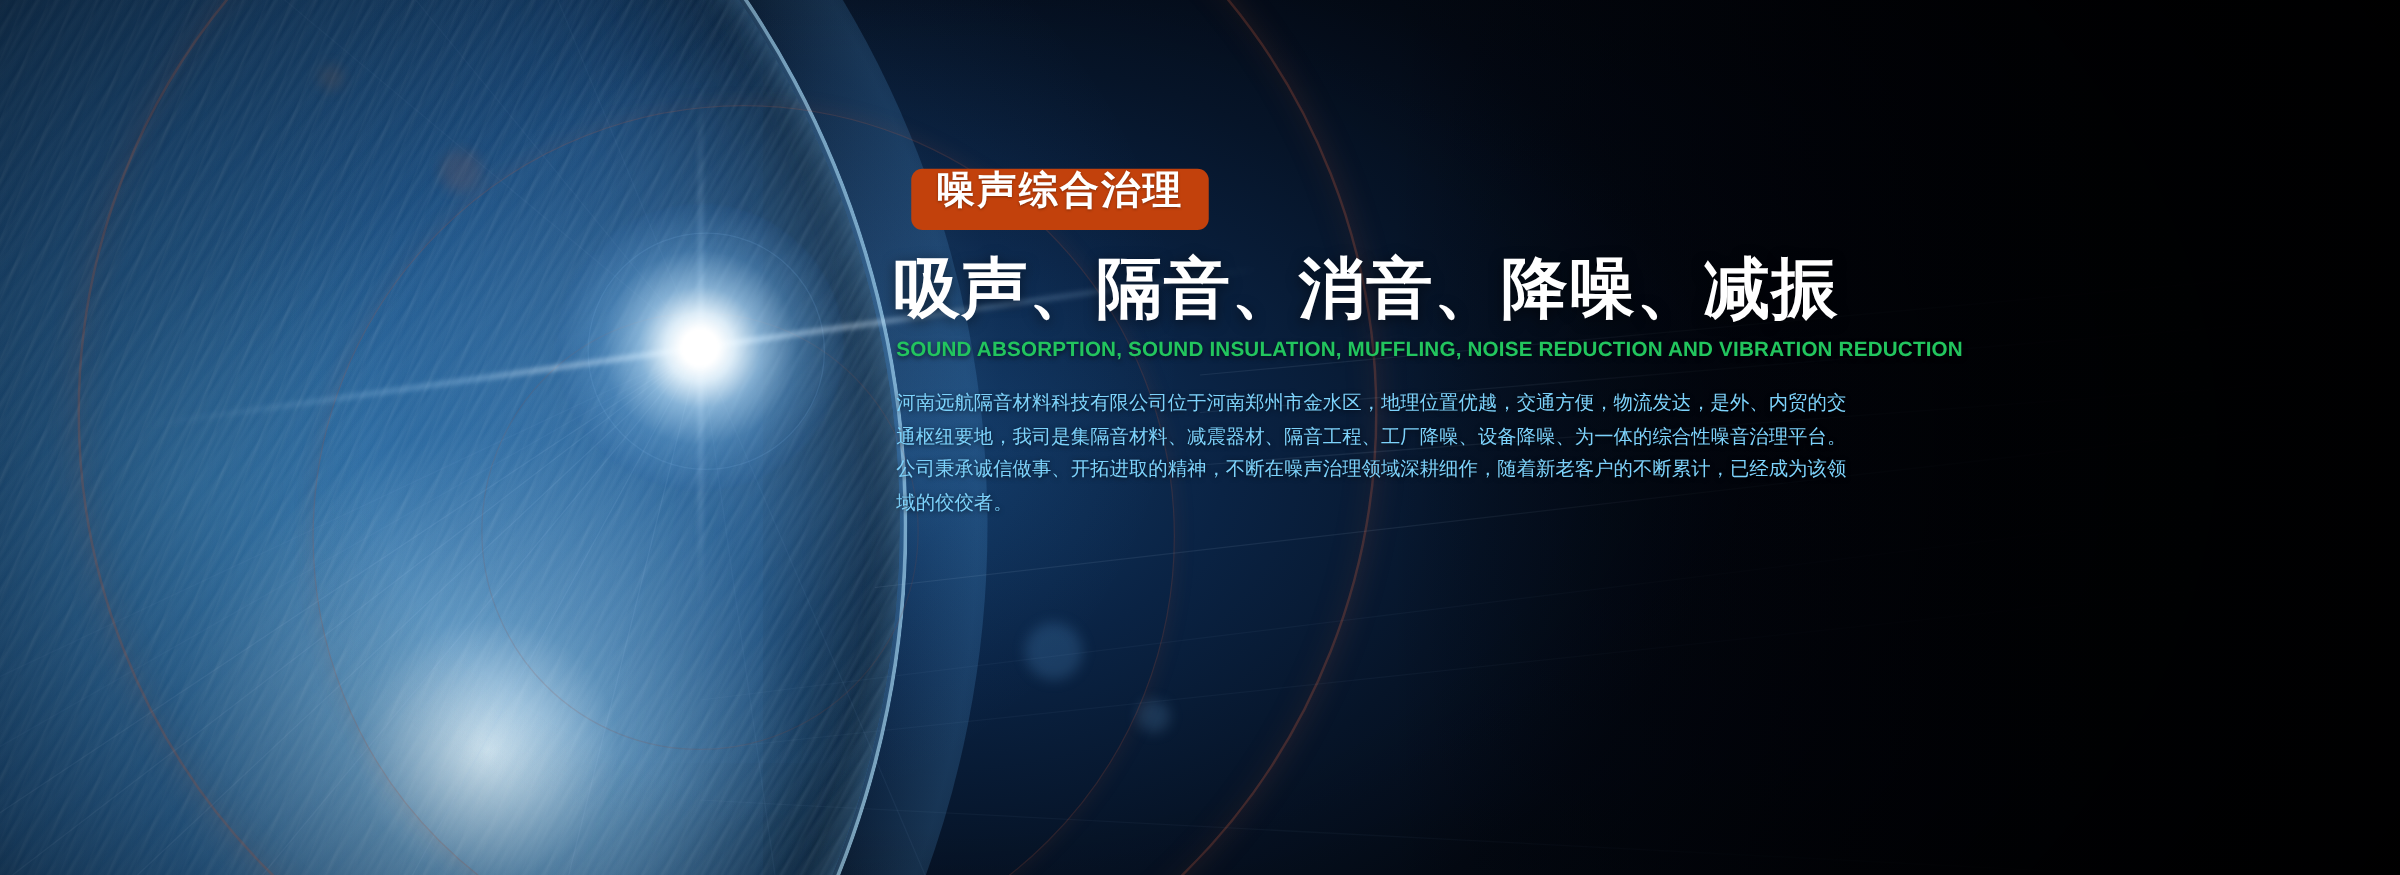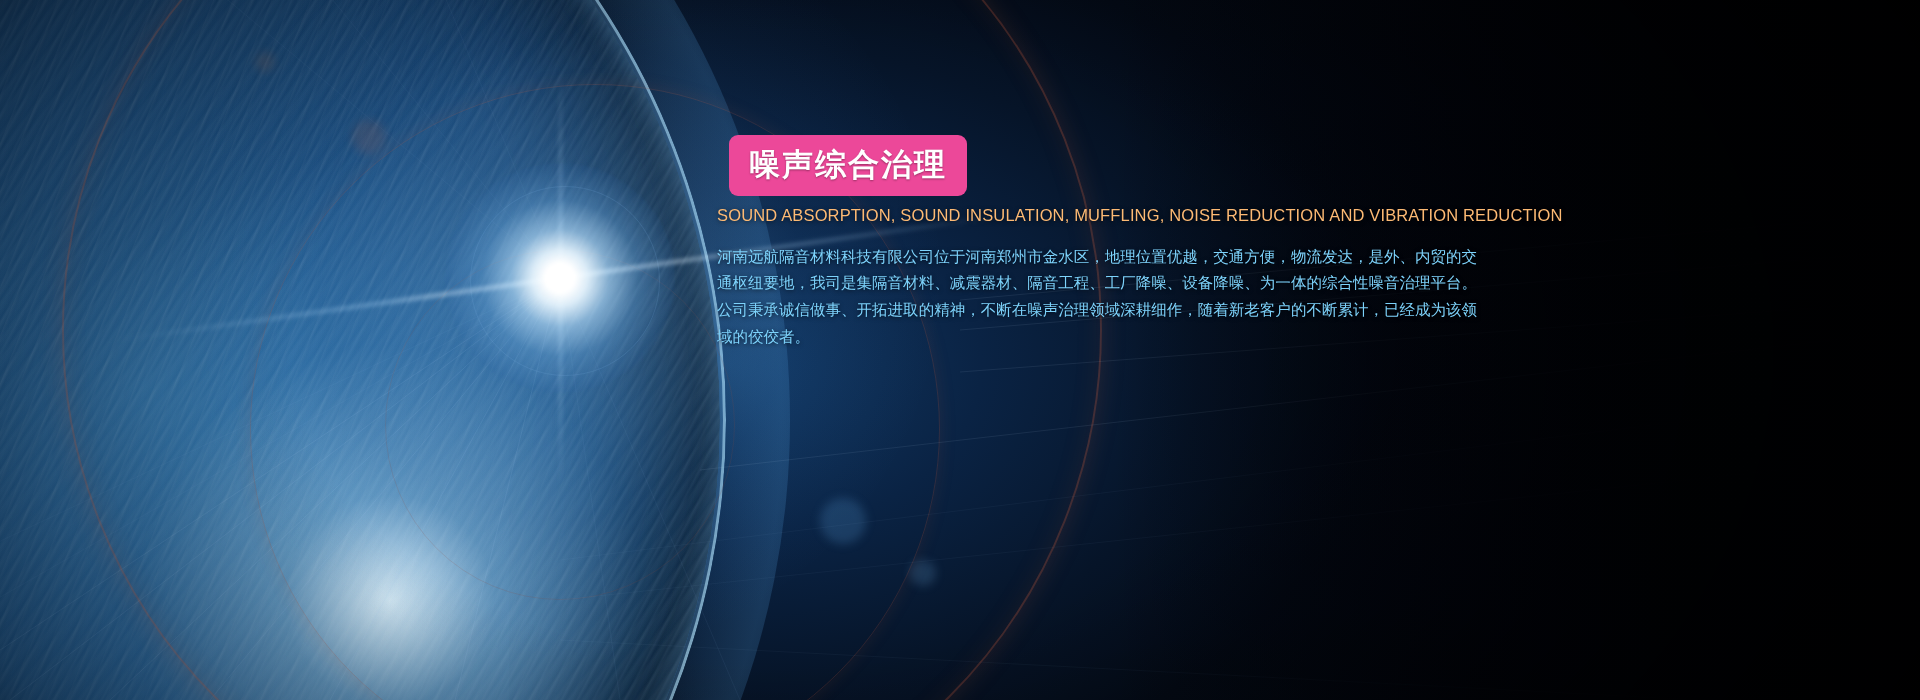--- a/index.html
+++ b/index.html
@@ -200,48 +200,48 @@
 
   
   .content {
     position: absolute;
     left: 715px;
     top: 135px;
     width: 790px;
   }
   .badge {
     display: inline-block;
-    background: #ec4899;
+    background: #c2410c;
     color: #ffffff;
     font-size: 31px;
     font-weight: 700;
     letter-spacing: 2px;
     line-height: 1;
-    padding: 14px 20px 16px;
+    padding: 2px 20px 16px;
     border-radius: 9px;
     margin-left: 14px;
     font-family: "DejaVu Sans", "Liberation Sans", sans-serif;
     text-shadow: 0 1px 2px rgba(0,0,0,0.35);
   }
   .headline {
     margin: 18px 0 0 0;
     color: #ffffff;
     font-size: 53px;
     font-weight: 700;
     letter-spacing: 1px;
     line-height: 1.12;
     font-family: "DejaVu Sans", "Liberation Sans", sans-serif;
     text-shadow: 0 2px 10px rgba(0,0,0,0.55);
     white-space: nowrap;
   }
   .subline {
     margin: 10px 0 0 2px;
-    color: #fdba74;
+    color: #22c55e;
     font-size: 16.5px;
-    font-weight: 400;
+    font-weight: 700;
     letter-spacing: 0.15px;
     line-height: 1.2;
     white-space: nowrap;
     text-shadow: 0 1px 4px rgba(0,0,0,0.6);
   }
   .paragraph {
     margin: 18px 0 0 2px;
     color: #7dd3fc;
     font-size: 15.5px;
     line-height: 1.72;
@@ -314,17 +314,18 @@
       <line x1="560" y1="600" x2="1920" y2="455"></line>
       <line x1="560" y1="640" x2="1700" y2="700"></line>
     </g>
   </svg>
 
   <div class="space-right-dark"></div>
   <div class="vignette"></div>
 
   <div class="content">
     <div class="badge">噪声综合治理</div>
+    <h1 class="headline">吸声、隔音、消音、降噪、减振</h1>
     <div class="subline">SOUND ABSORPTION, SOUND INSULATION, MUFFLING, NOISE REDUCTION AND VIBRATION REDUCTION</div>
     <p class="paragraph">河南远航隔音材料科技有限公司位于河南郑州市金水区，地理位置优越，交通方便，物流发达，是外、内贸的交通枢纽要地，我司是集隔音材料、减震器材、隔音工程、工厂降噪、设备降噪、为一体的综合性噪音治理平台。公司秉承诚信做事、开拓进取的精神，不断在噪声治理领域深耕细作，随着新老客户的不断累计，已经成为该领域的佼佼者。</p>
   </div>
 
 </div>
 
 </body></html>

